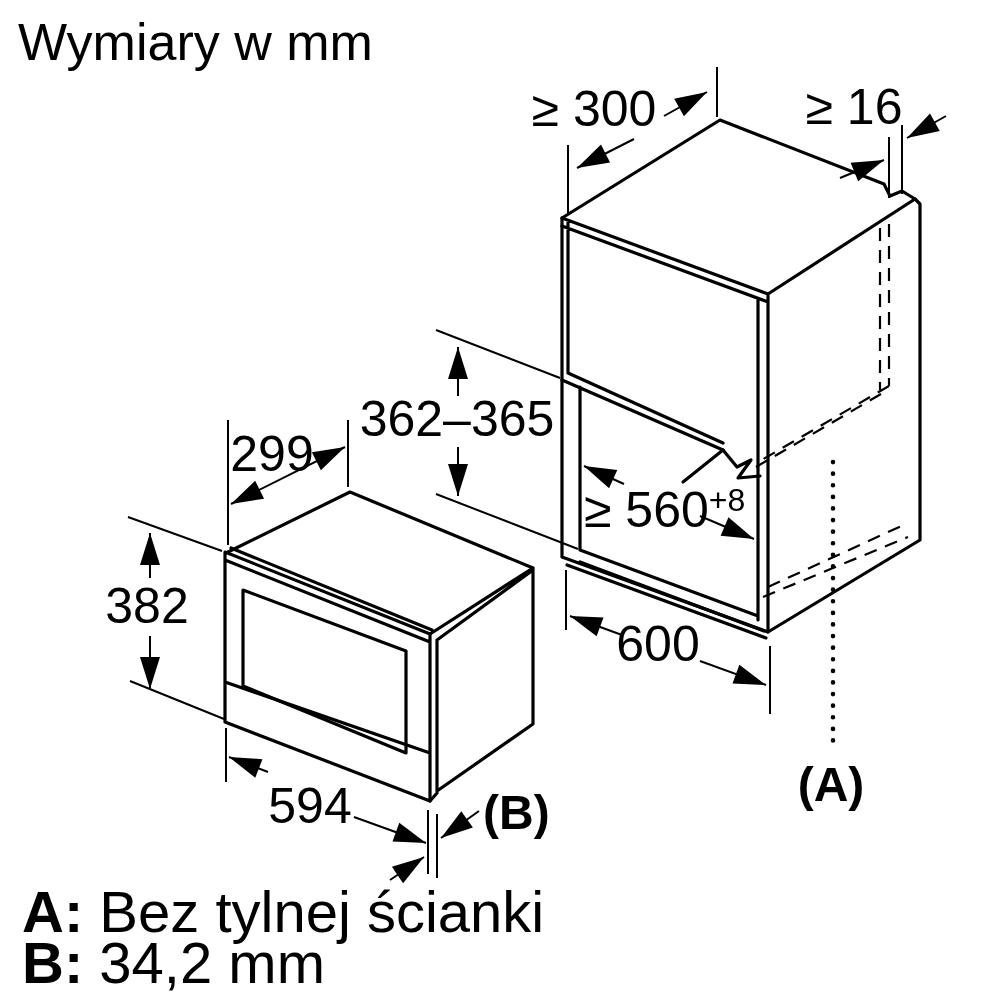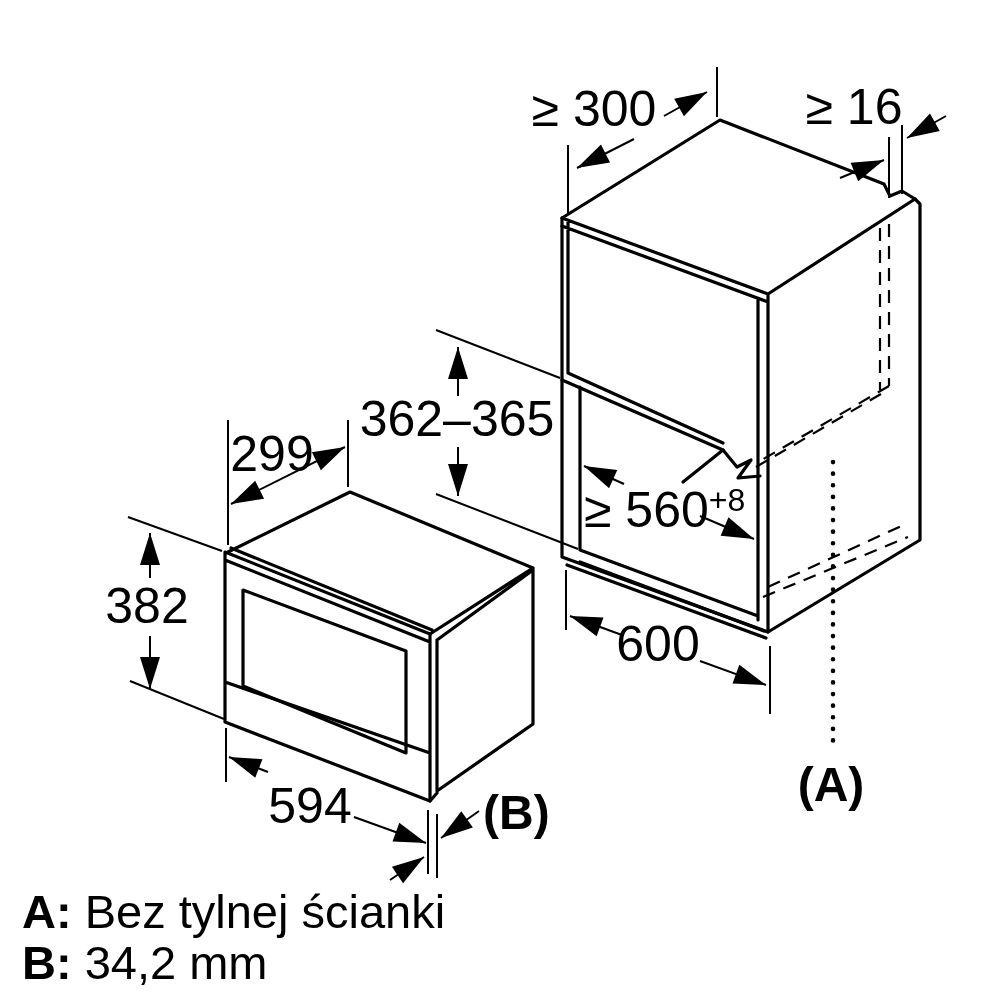--- a/index.html
+++ b/index.html
@@ -1,35 +1,36 @@
 <!DOCTYPE html>
 <html><head>
 <meta charset="utf-8">
 <style>
   html,body{margin:0;padding:0;background:#ffffff;}
   body{width:1000px;height:1000px;position:relative;overflow:hidden;
        font-family:"Liberation Sans",sans-serif;color:#000;}
   .stage{position:absolute;left:0;top:0;width:1000px;height:1000px;}
   .title{position:absolute;left:18px;top:12px;font-size:52px;letter-spacing:0px;}
-  .legend{position:absolute;left:22px;top:886px;font-size:47px;line-height:51px;}
+  .legend{position:absolute;left:22px;top:886px;font-size:58px;line-height:51px;}
   .legend .key{font-weight:bold;}
   svg{position:absolute;left:0;top:0;}
   svg text{font-family:"Liberation Sans",sans-serif;font-size:50px;fill:#000;}
   text.ref{font-weight:bold;font-size:48px;}
   .outline{fill:none;stroke:#000;stroke-width:3.2;stroke-linejoin:round;stroke-linecap:round;}
   .thin{fill:none;stroke:#000;stroke-width:2;}
   .hidden-edge{fill:none;stroke:#000;stroke-width:2.2;stroke-dasharray:13 9;}
   .dotted{fill:none;stroke:#000;stroke-width:4.6;stroke-dasharray:0.1 11.5;stroke-linecap:round;}
   .face{fill:#ffffff;stroke:none;}
 </style>
 </head>
 <body>
 
 <div class="stage">
 
+  <div class="title">Wymiary w mm</div>
 
   <svg width="1000" height="1000" viewBox="0 0 1000 1000">
     <defs>
       <marker id="arw" markerUnits="userSpaceOnUse" markerWidth="38" markerHeight="26" refX="34" refY="12" orient="auto-start-reverse">
         <path d="M2,2 L34,12 L2,22 Z" fill="#000"></path>
       </marker>
     </defs>
 
     <g>
       <polygon class="face" points="562,218 720,120 884,184 890,196 902,191 915,199 768,294"></polygon>

